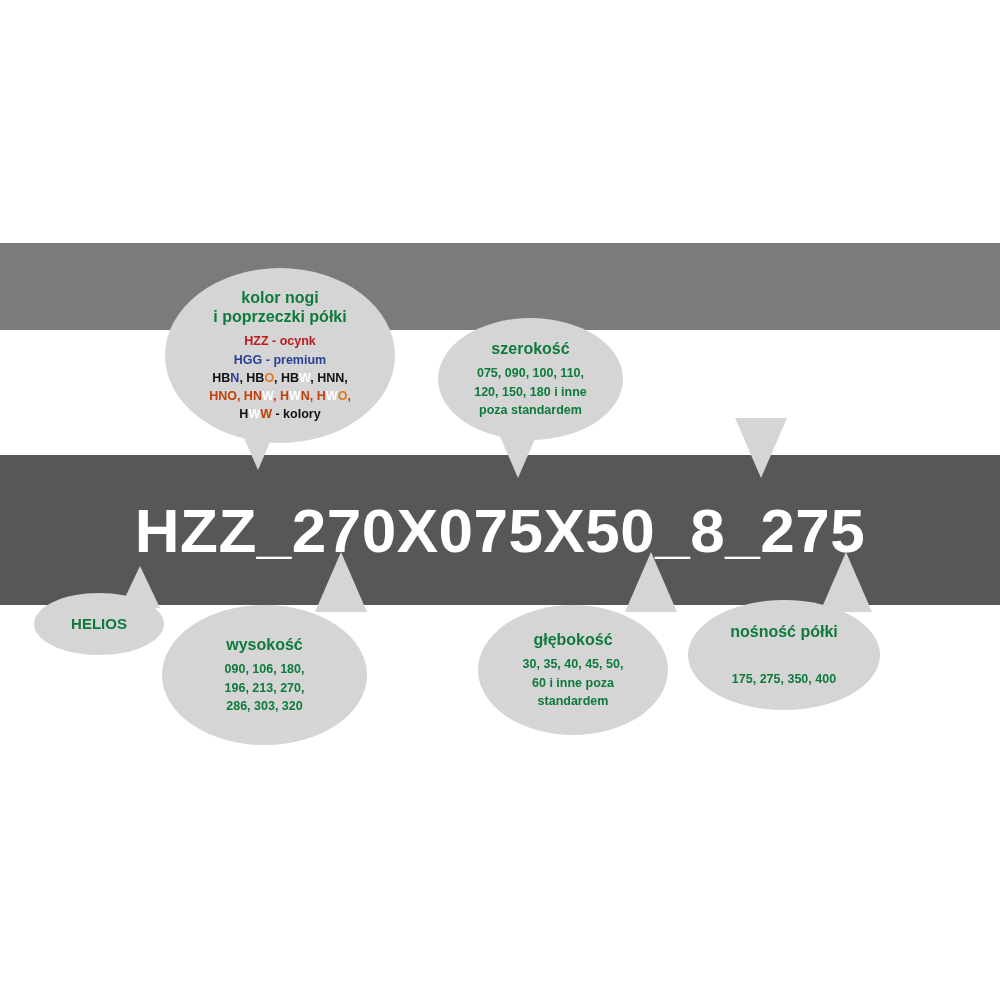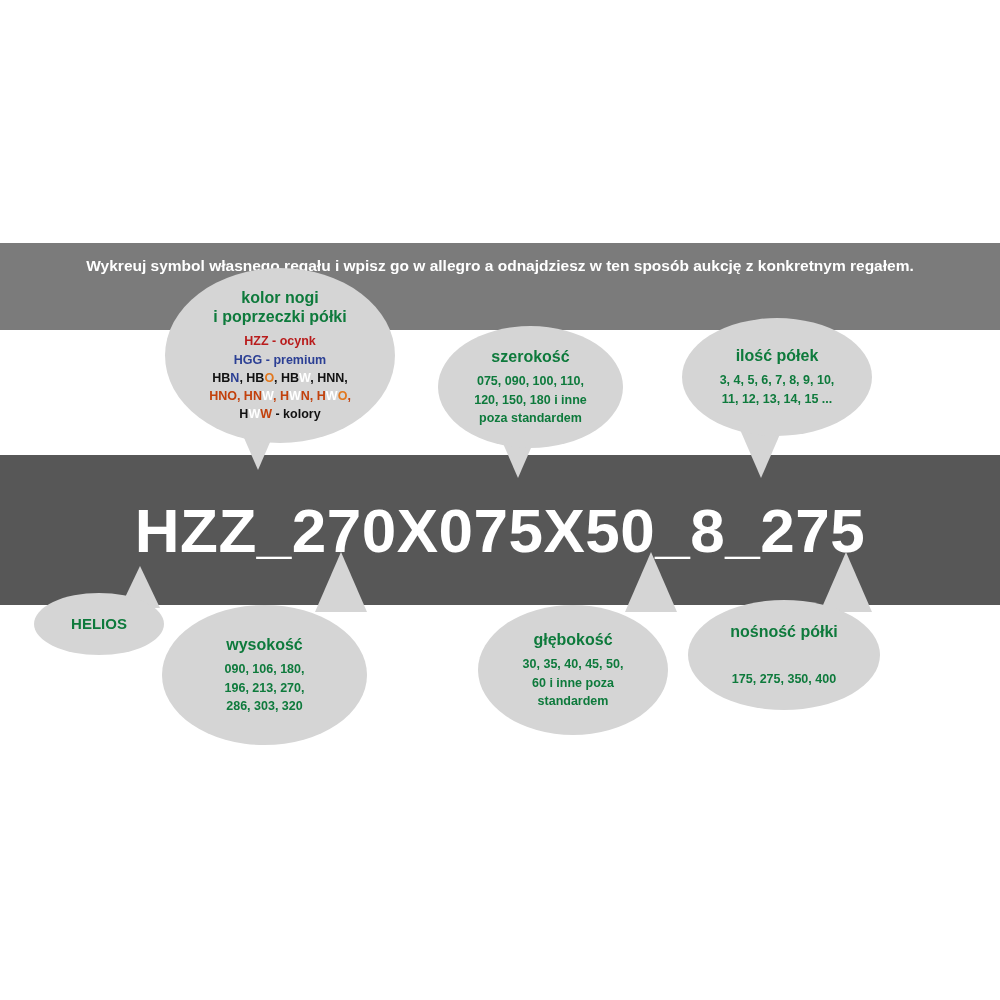--- a/index.html
+++ b/index.html
@@ -111,21 +111,20 @@
   .c-white  { color: #ffffff; }
 </style>
 </head>
 <body>
 
 <div id="stage">
 
   <div class="band band-top"></div>
   <div class="band band-mid"></div>
 
-  <div class="header">Wykreuj symbol własnego regału i wpisz go w allegro a odnajdziesz w ten sposób aukcję z konkretnym regałem.</div>
 
   <div class="code">HZZ_270X075X50_8_275</div>
 
   <div class="tail tail-down" style="left:232px; top:410px;"></div>
   <div class="tail tail-down" style="left:492px; top:418px;"></div>
   <div class="tail tail-down" style="left:735px; top:418px;"></div>
 
   <div class="tail tail-up" style="left:315px; top:552px;"></div>
   <div class="tail tail-up" style="left:625px; top:552px;"></div>
   <div class="tail tail-up" style="left:820px; top:552px;"></div>
@@ -148,32 +147,27 @@
       </div>
       <div class="clr-line">
         <span class="c-red">HNO</span><span class="c-red">, HN</span><span class="c-white">W</span><span class="c-red">, H</span><span class="c-white">W</span><span class="c-red">N, H</span><span class="c-white">W</span><span class="c-orange">O</span><span class="c-red">,</span>
       </div>
       <div class="clr-line">
         <span class="c-black">H</span><span class="c-white">W</span><span class="c-red">W</span><span class="c-black"> - kolory</span>
       </div>
     </div>
   </div>
 
-  <div class="bubble" style="left:438px; top:326px; width:185px; height:122px;">
+  <div class="bubble" style="left:438px; top:318px; width:185px; height:122px;">
     <div class="title">szerokość</div>
     <div class="body" style="white-space:pre-line;">075, 090, 100, 110,
 120, 150, 180  i inne
 poza standardem</div>
   </div>
 
-  <div class="bubble" style="left:682px; top:318px; width:190px; height:118px;">
-    <div class="title">ilość półek</div>
-    <div class="body" style="white-space:pre-line;">3, 4, 5, 6, 7, 8, 9, 10,
-11, 12, 13, 14, 15 ...</div>
-  </div>
 
   <div class="bubble small" style="left:34px; top:593px; width:130px; height:62px;">
     <div class="title">HELIOS</div>
   </div>
 
   <div class="bubble" style="left:162px; top:605px; width:205px; height:140px;">
     <div class="title">wysokość</div>
     <div class="body" style="white-space:pre-line;">090, 106, 180,
 196, 213, 270,
 286, 303, 320</div>

